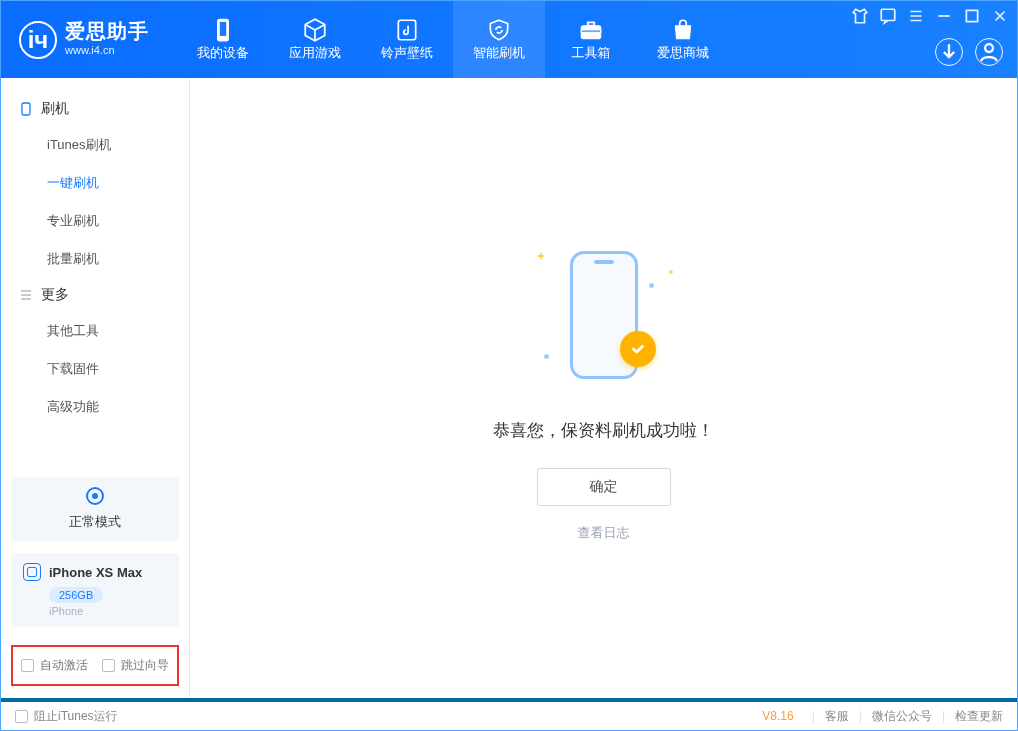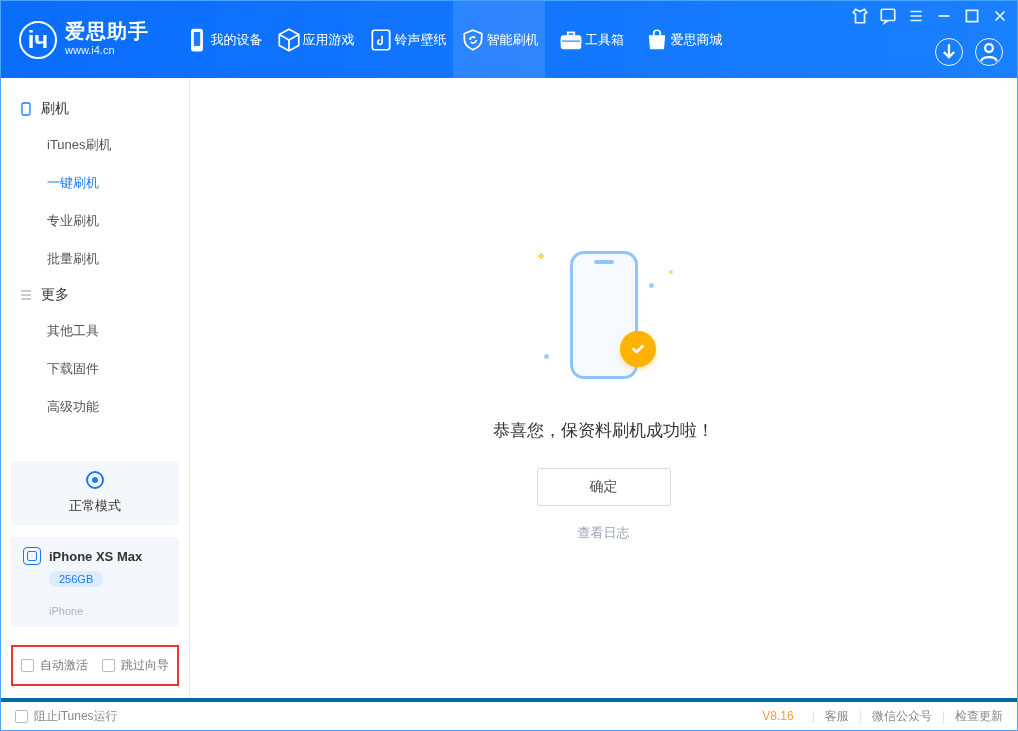--- a/index.html
+++ b/index.html
@@ -7,21 +7,21 @@
 
 
 .header { height: 77px; background: linear-gradient(90deg, #0a6dff 0%, #1980ff 100%); display: flex; align-items: center; color: #fff; position: relative; }
 .logo-area { display: flex; align-items: center; padding: 0 18px; }
 .logo-circle { width: 38px; height: 38px; border: 2.5px solid #fff; border-radius: 50%; display: flex; align-items: center; justify-content: center; font-size: 24px; font-weight: bold; margin-right: 8px; }
 .logo-text { display: flex; flex-direction: column; line-height: 1.1; }
 .logo-title { font-size: 20px; font-weight: bold; letter-spacing: 1px; font-family: Liberation Mono, monospace; }
 .logo-sub { font-size: 11px; opacity: .9; }
 
 .nav { display: flex; height: 100%; margin-left: 10px; }
-.nav-item { width: 92px; display: flex; flex-direction: row; align-items: center; justify-content: center; font-size: 13px; cursor: pointer; gap: 1px; position: relative; }
+.nav-item { width: 92px; display: flex; flex-direction: column; align-items: center; justify-content: center; font-size: 13px; cursor: pointer; gap: 1px; position: relative; }
 .nav-item.active { background: rgba(255,255,255,.12); }
 .nav-icon { width: 26px; height: 26px; display: flex; align-items: center; justify-content: center; }
 .nav-icon svg { width: 26px; height: 26px; fill: #fff; stroke: #fff; }
 
 .win-controls { position: absolute; right: 8px; top: 6px; display: flex; gap: 10px; align-items: center; }
 .win-ctrl { width: 18px; height: 18px; display: flex; align-items: center; justify-content: center; cursor: pointer; opacity: .9; }
 .win-ctrl svg { stroke: #fff; fill: none; stroke-width: 1.5; }
 
 .hdr-right { position: absolute; right: 14px; bottom: 12px; display: flex; gap: 12px; }
 .hdr-circle { width: 28px; height: 28px; border: 1.8px solid rgba(255,255,255,.9); border-radius: 50%; display: flex; align-items: center; justify-content: center; cursor: pointer; }
@@ -38,21 +38,21 @@
 
 .side-status { margin: 6px 10px; background: #f3f7fc; border-radius: 4px; padding: 10px 12px; display: flex; align-items: center; gap: 8px; font-size: 13px; color: #333; flex-direction: column; }
 .status-dot { width: 18px; height: 18px; border-radius: 50%; border: 2px solid #1a7bff; display:flex; align-items:center; justify-content:center; }
 .status-dot::after { content:""; width:6px; height:6px; background:#1a7bff; border-radius:50%; }
 
 .side-device { margin: 6px 10px 10px; background: #f3f7fc; border-radius: 4px; padding: 10px 12px; }
 .dev-row { display: flex; align-items: center; gap: 8px; }
 .dev-icon { width: 18px; height: 18px; border:1.5px solid #1a7bff; border-radius:4px; display:flex;align-items:center;justify-content:center; }
 .dev-icon::after{content:"";width:8px;height:8px;border:1.5px solid #1a7bff;border-radius:2px;}
 .dev-name { font-size: 13px; font-weight: 600; color: #333; }
-.dev-cap { display:inline-block; margin: 6px 0 18px 26px; background:#dcebff; color:#1a7bff; font-size:11px; padding:2px 10px; border-radius:10px; }
+.dev-cap { display:inline-block; margin: 6px 0 2px 26px; background:#dcebff; color:#1a7bff; font-size:11px; padding:2px 10px; border-radius:10px; }
 .dev-type { margin-left: 26px; font-size: 11px; color: #aab2bd; }
 
 .side-opts { border: 2px solid #e33; margin: 8px 10px 12px; padding: 10px 8px; display:flex; gap:14px; }
 .chk { display:flex; align-items:center; gap:6px; font-size:12px; color:#777; cursor:pointer; }
 .chkbox { width:13px; height:13px; border:1px solid #bbb; border-radius:2px; }
 
 
 .main { flex:1; display:flex; flex-direction:column; align-items:center; justify-content:center; position:relative; }
 .success-illus { position:relative; width:160px; height:160px; margin-bottom: 24px; }
 .phone { position:absolute; left:50%; top:50%; transform:translate(-50%,-50%); width:68px; height:128px; border:3px solid #8fc5ff; border-radius:14px; background:#f6faff; }

